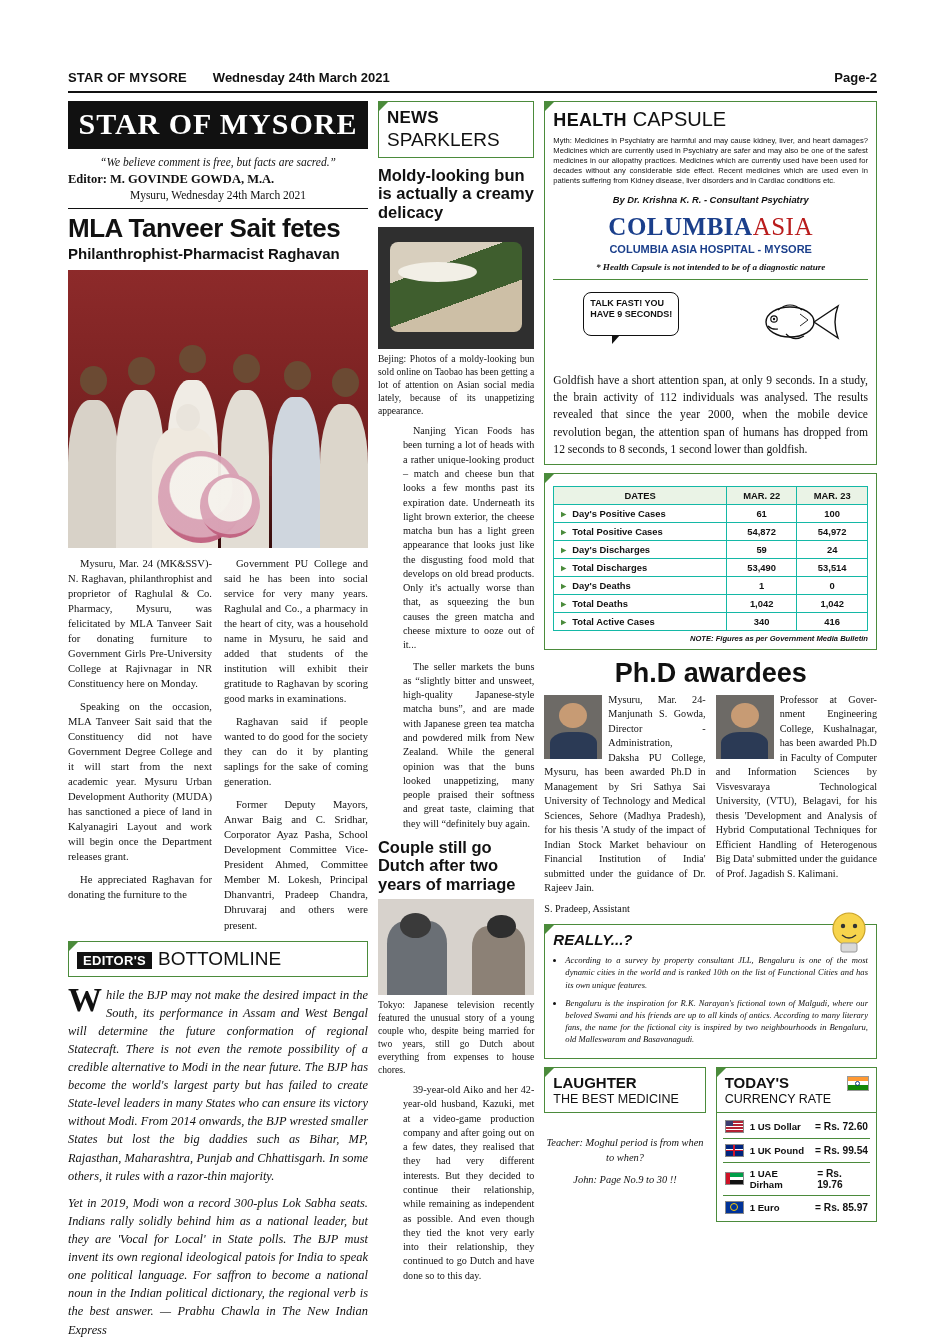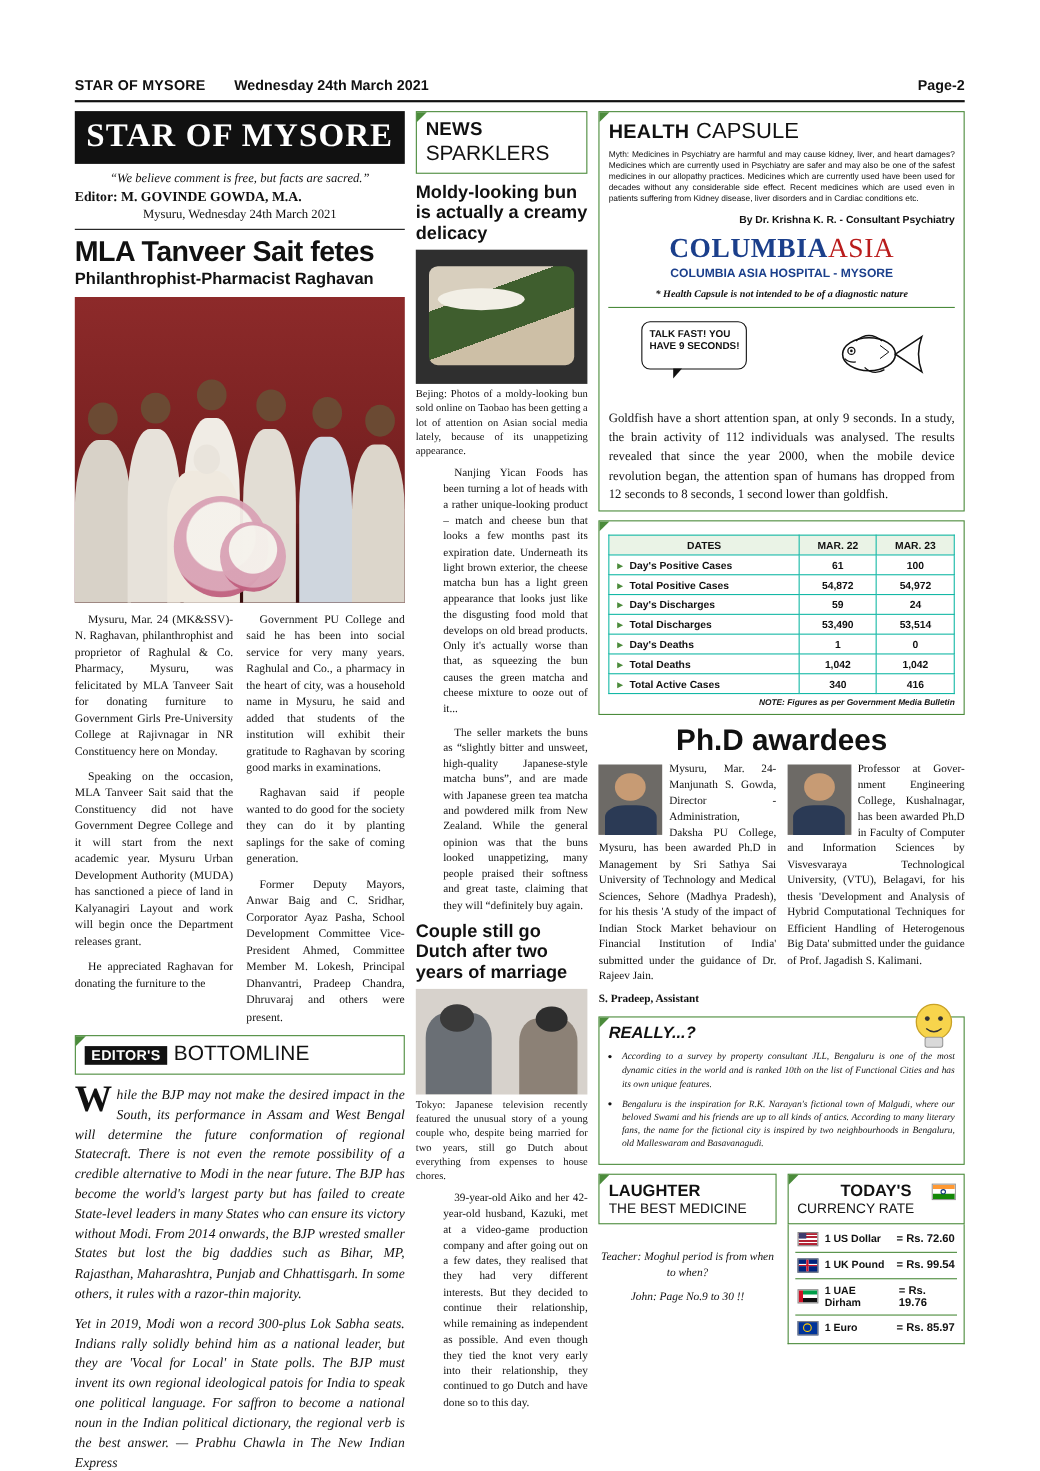--- a/index.html
+++ b/index.html
@@ -136,21 +136,21 @@
   .mid-photo2 .f1{position:absolute;left:6%;bottom:0;width:38%;height:78%;background:#6a6f75;border-radius:30% 30% 0 0;}
   .mid-photo2 .f2{position:absolute;right:6%;bottom:0;width:34%;height:72%;background:#8c8176;border-radius:30% 30% 0 0;}
   .mid-photo2 .h1{position:absolute;left:14%;top:14%;width:20%;height:26%;background:#3a3a3a;border-radius:50%;}
   .mid-photo2 .h2{position:absolute;right:12%;top:16%;width:18%;height:24%;background:#2e2e2e;border-radius:50%;}
   .cap { font-family:"Liberation Serif", serif; font-size:9.6px; line-height:1.35; text-align:justify; margin-top:4px;}
 
   
   .health-hdr .h1 { font-size:18px; font-weight:700; letter-spacing:.3px;}
   .health-hdr .h2 { font-size:20px; font-weight:400; margin-left:6px;}
   .myth { font-size:7.6px; line-height:1.32; text-align:justify; margin-top:5px;}
-  .byline { text-align:right; font-weight:700; font-size:9.4px; margin-top:8px;}
+  .byline { text-align:center; font-weight:700; font-style:italic; font-size:9.4px; margin-top:8px;}
   .brand { text-align:center; margin-top:8px;}
   .brand .b1 {
     font-family:"Liberation Serif", serif; font-size:25px; letter-spacing:.5px;
   }
   .brand .b1 .blue{color:#1b3f8b; font-weight:700;}
   .brand .b1 .teal{color:#b91c1c; font-weight:400;}
   .brand .b2 { font-size:11px; font-weight:700; color:#1b3f8b; margin-top:2px;}
   .disc { text-align:center; font-family:"Liberation Serif", serif; font-style:italic; font-weight:700; font-size:9.2px; margin-top:7px; border-bottom:1px solid #4b8b3b; padding-bottom:7px;}
   .cartoon { height:78px; position:relative; margin-top:6px;}
   .cartoon .speech {
@@ -189,21 +189,21 @@
   .really-list li{margin-bottom:6px;}
   .really-list ul{margin:0;padding-left:12px;}
   .bulb{position:absolute; right:6px; top:-16px; width:42px;height:52px;}
 
   .bottom-row{display:flex;gap:10px;margin-top:8px;}
   .laugh{width:50%;}
   .curr{width:50%;}
   .laugh .l1{font-size:15px;font-weight:700;}
   .laugh .l2{font-size:12.5px;font-weight:400;margin-top:1px;}
   .joke{font-family:"Liberation Serif", serif;font-style:italic;font-size:10.4px;line-height:1.5;text-align:center;margin-top:22px;}
-  .curr .c1{font-size:15px;font-weight:700;text-align:center;}
+  .curr .c1{font-size:15px;font-weight:700;}
   .curr .c2{font-size:12.5px;font-weight:400;margin-top:1px;}
   .currow{display:flex;align-items:center;gap:6px;border-bottom:1px solid #4b8b3b;padding:5px 2px;font-size:10.2px;}
   .currow:last-child{border-bottom:none;}
   .flagico{width:19px;height:13px;flex:0 0 19px;border:.5px solid #888;position:relative;overflow:hidden;}
   .cname{font-weight:700;font-size:9.6px;}
   .crate{margin-left:auto;font-weight:700;font-size:10.2px;}
   .ind-flag{width:22px;height:15px;position:relative;overflow:hidden;border:.5px solid #999;}
 </style>
 </head>
 <body>
@@ -392,21 +392,21 @@
       </div>
 
       <div class="phd-title">Ph.D awardees</div>
       <div class="phd-wrap">
         <div class="phd-col">
           <div class="mugshot">
               <div class="mh"></div>
               <div class="mb"></div>
             </div>
           <span>Mysuru, Mar. 24- Manjunath S. Gowda, Director - Administration, Daksha PU College, Mysuru, has been awarded Ph.D in Management by Sri Sathya Sai University of Technology and Medical Sciences, Sehore (Madhya Pradesh), for his thesis 'A study of the impact of Indian Stock Market behaviour on Financial Institution of India' submitted under the guidance of Dr. Rajeev Jain.</span>
-          <div style="margin-top:6px;font-weight:700;">S. Pradeep, Assistant</div>
+          <div style="margin-top:6px;font-weight:400;">S. Pradeep, Assistant</div>
         </div>
         <div class="phd-col">
           <div class="mugshot">
               <div class="mh"></div>
               <div class="mb"></div>
             </div>
           <span>Professor at Gover-nment Engineering College, Kushalnagar, has been awarded Ph.D in Faculty of Computer and Information Sciences by Visvesvaraya Technological University, (VTU), Belagavi, for his thesis 'Development and Analysis of Hybrid Computational Techniques for Efficient Handling of Heterogenous Big Data' submitted under the guidance of Prof. Jagadish S. Kalimani.</span>
         </div>
       </div>
 

